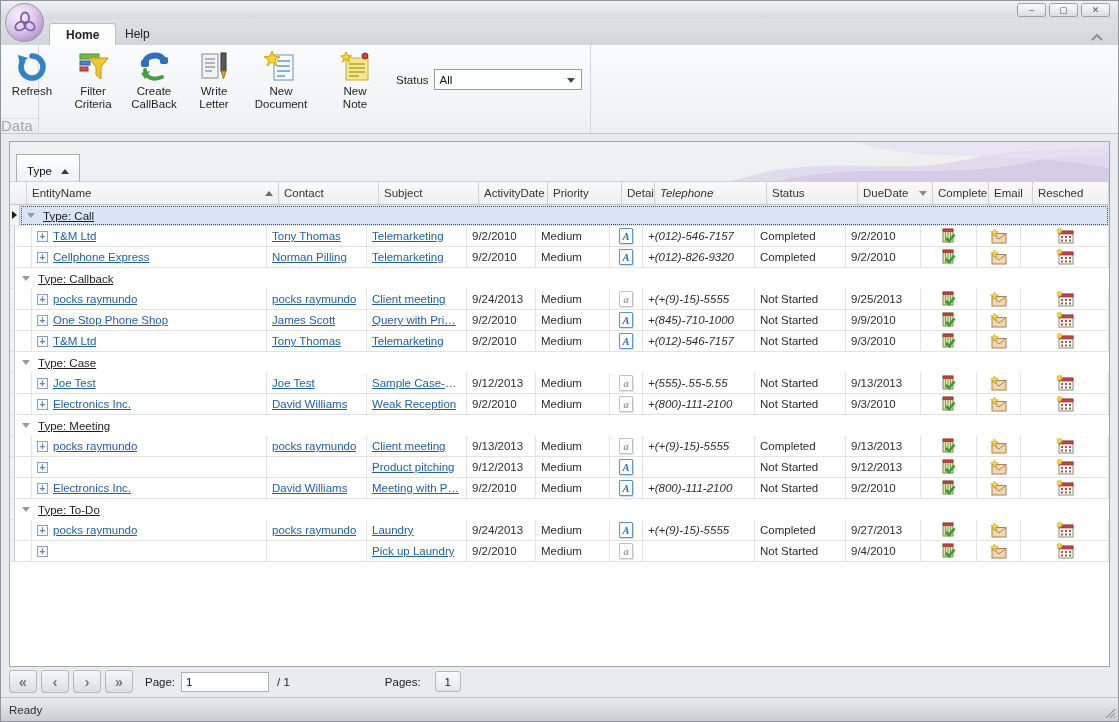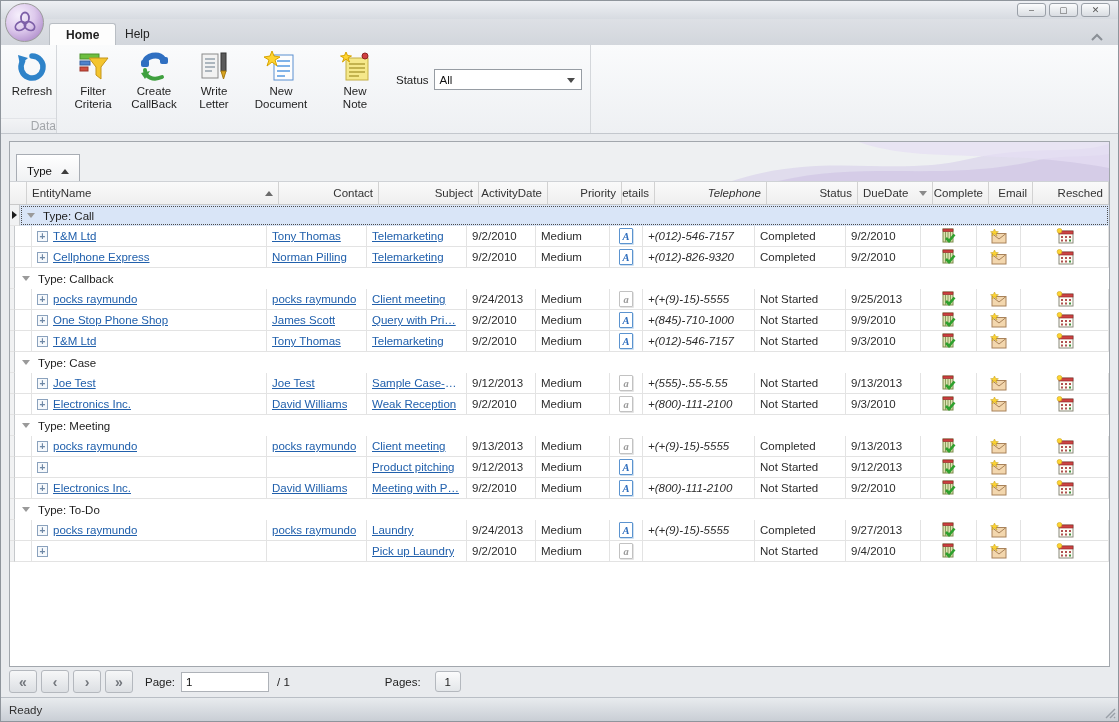--- a/index.html
+++ b/index.html
@@ -31,23 +31,23 @@
   .tab { position:absolute; bottom:0; height:22px; padding:0 16px; font-size:12px;
     display:flex; align-items:center; color:#222; }
   .tab.active { background:#fdfdfd; border:1px solid #b9bec4; border-bottom:none;
     border-radius:3px 3px 0 0; font-weight:bold; }
   .collapse { position:absolute; right:14px; bottom:4px; }
   
   .ribbon { position:absolute; top:44px; left:0; right:0; height:89px;
     background:linear-gradient(#fafbfc,#eef0f3); border-bottom:1px solid #c3c7cd; }
   .rgroup { position:absolute; top:0; bottom:0; border-right:1px solid #d4d7db; }
   .rgroup .glabel { position:absolute; bottom:0; left:0; right:0; height:15px;
-    text-align:right; font-size:12px; color:#a3a6aa; border-top:1px solid #e2e4e8;
+    text-align:left; font-size:15px; color:#a3a6aa; border-top:1px solid #e2e4e8;
     background:linear-gradient(#f2f3f5,#e9ebee); line-height:14px; }
-  .rg-data { left:0; width:56px; }
+  .rg-data { left:0; width:38px; }
   .rg-tools { left:62px; width:528px; }
   .rbtn { position:absolute; top:3px; display:flex; flex-direction:column; align-items:center;
     gap:2px; font-size:11.5px; color:#1f1f1f; text-align:center; line-height:13px;
     padding:3px 4px; border-radius:3px; cursor:default; }
   .rbtn svg { flex:none; }
   .statusfield { position:absolute; top:24px; left:333px; display:flex; align-items:center;
     font-size:11.5px; color:#222; }
   .combo { margin-left:5px; width:148px; height:21px; background:#fff;
     border:1px solid #969ca3; display:flex; align-items:center; padding:0 5px;
     font-size:11.5px; color:#111; position:relative; }
@@ -63,21 +63,21 @@
   .groupbtn { position:absolute; top:12px; left:6px; height:24px; padding:16px 10px;
     background:linear-gradient(#ffffff,#eceef0); border:1px solid #a8adb4;
     font-size:11.5px; color:#111; display:flex; align-items:center; gap:9px; cursor:default; }
   .tri-up-sm { width:0; height:0; border-left:4px solid transparent;
     border-right:4px solid transparent; border-bottom:5px solid #3c3c3c; }
   
   .hdr { position:absolute; top:40px; left:0; right:0; height:23px; display:flex;
     background:linear-gradient(#fafafa,#efefef); border-bottom:1px solid #c9c9c9;
     font-size:11.5px; color:#333; }
   .hcell { border-right:1px solid #d2d2d2; display:flex; align-items:center;
-    padding:0 5px; position:relative; white-space:nowrap; overflow:hidden;justify-content:flex-end; }
+    padding:0 5px; position:relative; white-space:nowrap; overflow:hidden; }
   .hcell .sort { margin-left:auto; }
   .tri-asc { width:0; height:0; border-left:4px solid transparent;
     border-right:4px solid transparent; border-bottom:5px solid #6b6b6b; }
   .tri-filter { width:0; height:0; border-left:4px solid transparent;
     border-right:4px solid transparent; border-top:5px solid #8a8a8a; margin-left:auto; }
   
   .c-ind{width:17px; flex:none;} .c-indent{width:17px; flex:none;}
   .c-entity{width:235px; flex:none;} .c-entityhead{width:252px; flex:none;}
   .c-contact{width:100px; flex:none;} .c-subject{width:100px; flex:none;}
   .c-activity{width:69px; flex:none;} .c-priority{width:74px; flex:none;}
@@ -89,21 +89,21 @@
   .gbody { position:absolute; top:63px; left:0; right:0; bottom:0; background:#fff; overflow:hidden; }
   .row { display:flex; height:21px; font-size:11.5px; }
   .cell { display:flex; align-items:center; padding:0 5px; white-space:nowrap; overflow:hidden; }
   .cell.ind { background:#f1f2f3; border-right:1px solid #c6c9cc;
     border-bottom:1px solid #e4e4e4; padding:0 2px; justify-content:center; }
   .data-row .cell { border-right:1px solid #e3e3e3; border-bottom:1px solid #e3e3e3; }
   .data-row .cell.ind { border-right:1px solid #c6c9cc; }
   .group-row { color:#1c1c1c; }
   .group-row .glbl { display:flex; align-items:center; gap:8px; padding-left:7px; flex:1; }
   .group-row.focused .grp-span { background:#d9e5f7; outline:1px dotted #4c4c4c; outline-offset:-2px; }
-  .grp-span { display:flex; flex:1; align-items:center; }
+  .grp-span { display:flex; flex:1; align-items:center;text-decoration:underline; }
   .tri-grp { width:0; height:0; border-left:4px solid transparent;
     border-right:4px solid transparent; border-top:5px solid #9a9a9a; }
   .cur-arrow { display:none; width:0; height:0; border-top:4px solid transparent;
     border-bottom:4px solid transparent; border-left:5px solid #1c1c1c; }
   .group-row.focused .cur-arrow { display:block; }
   a.link { color:#2160ac; text-decoration:underline; cursor:pointer; overflow:hidden;
     text-overflow:ellipsis; white-space:nowrap; }
   a.link:empty { display:none; }
   .expand { width:11px; height:11px; flex:none; border:1px solid #8ba2bd; background:#f6f9fc;
     color:#6d87a5; font-size:10px; line-height:9px; text-align:center; margin-right:5px;

